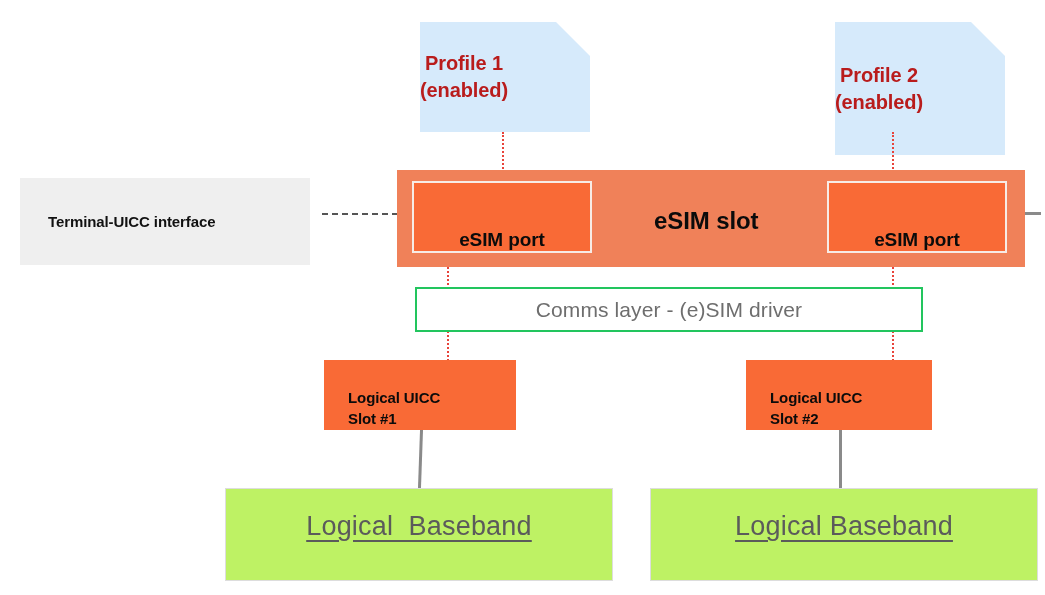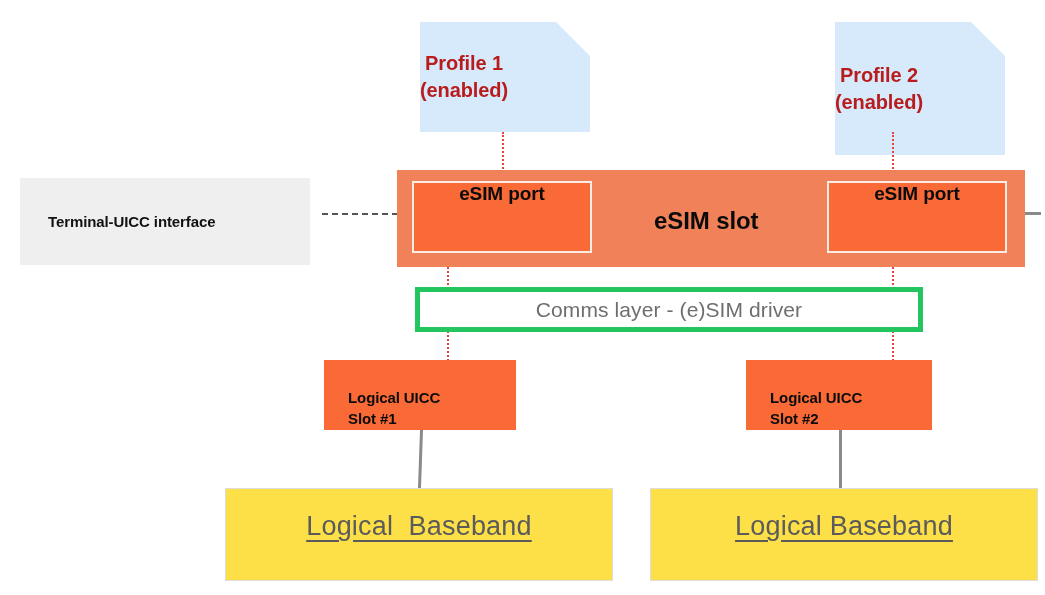--- a/index.html
+++ b/index.html
@@ -68,36 +68,36 @@
     color: #0b0b0b;
     letter-spacing: -0.1px;
     white-space: nowrap;
   }
   .esim-port {
     position: absolute;
     background: #f96a36;
     border: 2px solid #f7ece6;
     box-sizing: border-box;
     display: flex;
-    align-items: flex-start;
+    align-items: flex-end;
     justify-content: center;
   }
   .esim-port .potext {
     font-size: 19px;
     font-weight: bold;
     color: #0b0b0b;
     letter-spacing: -0.1px;
     white-space: nowrap;
   }
 
   
   .comms-layer {
     position: absolute;
     background: #ffffff;
-    border: 5px solid #22c55e;
+    border: 2px solid #22c55e;
     box-sizing: border-box;
     display: flex;
     align-items: center;
     justify-content: center;
   }
   .comms-layer .ctext {
     font-size: 21px;
     color: #6e6e6e;
     letter-spacing: 0.1px;
     white-space: nowrap;
@@ -117,21 +117,21 @@
     color: #0b0b0b;
     line-height: 1.45;
     letter-spacing: -0.1px;
     padding-left: 24px;
     white-space: pre-line;
   }
 
   
   .baseband-box {
     position: absolute;
-    background: #fde047;
+    background: #bef264;
     border: 1px solid #dddddd;
     box-sizing: border-box;
     padding-left: 8px;
   }
   .baseband-box .btext {
     position: absolute;
     left: 0;
     right: 0;
     top: 22px;
     text-align: center;

